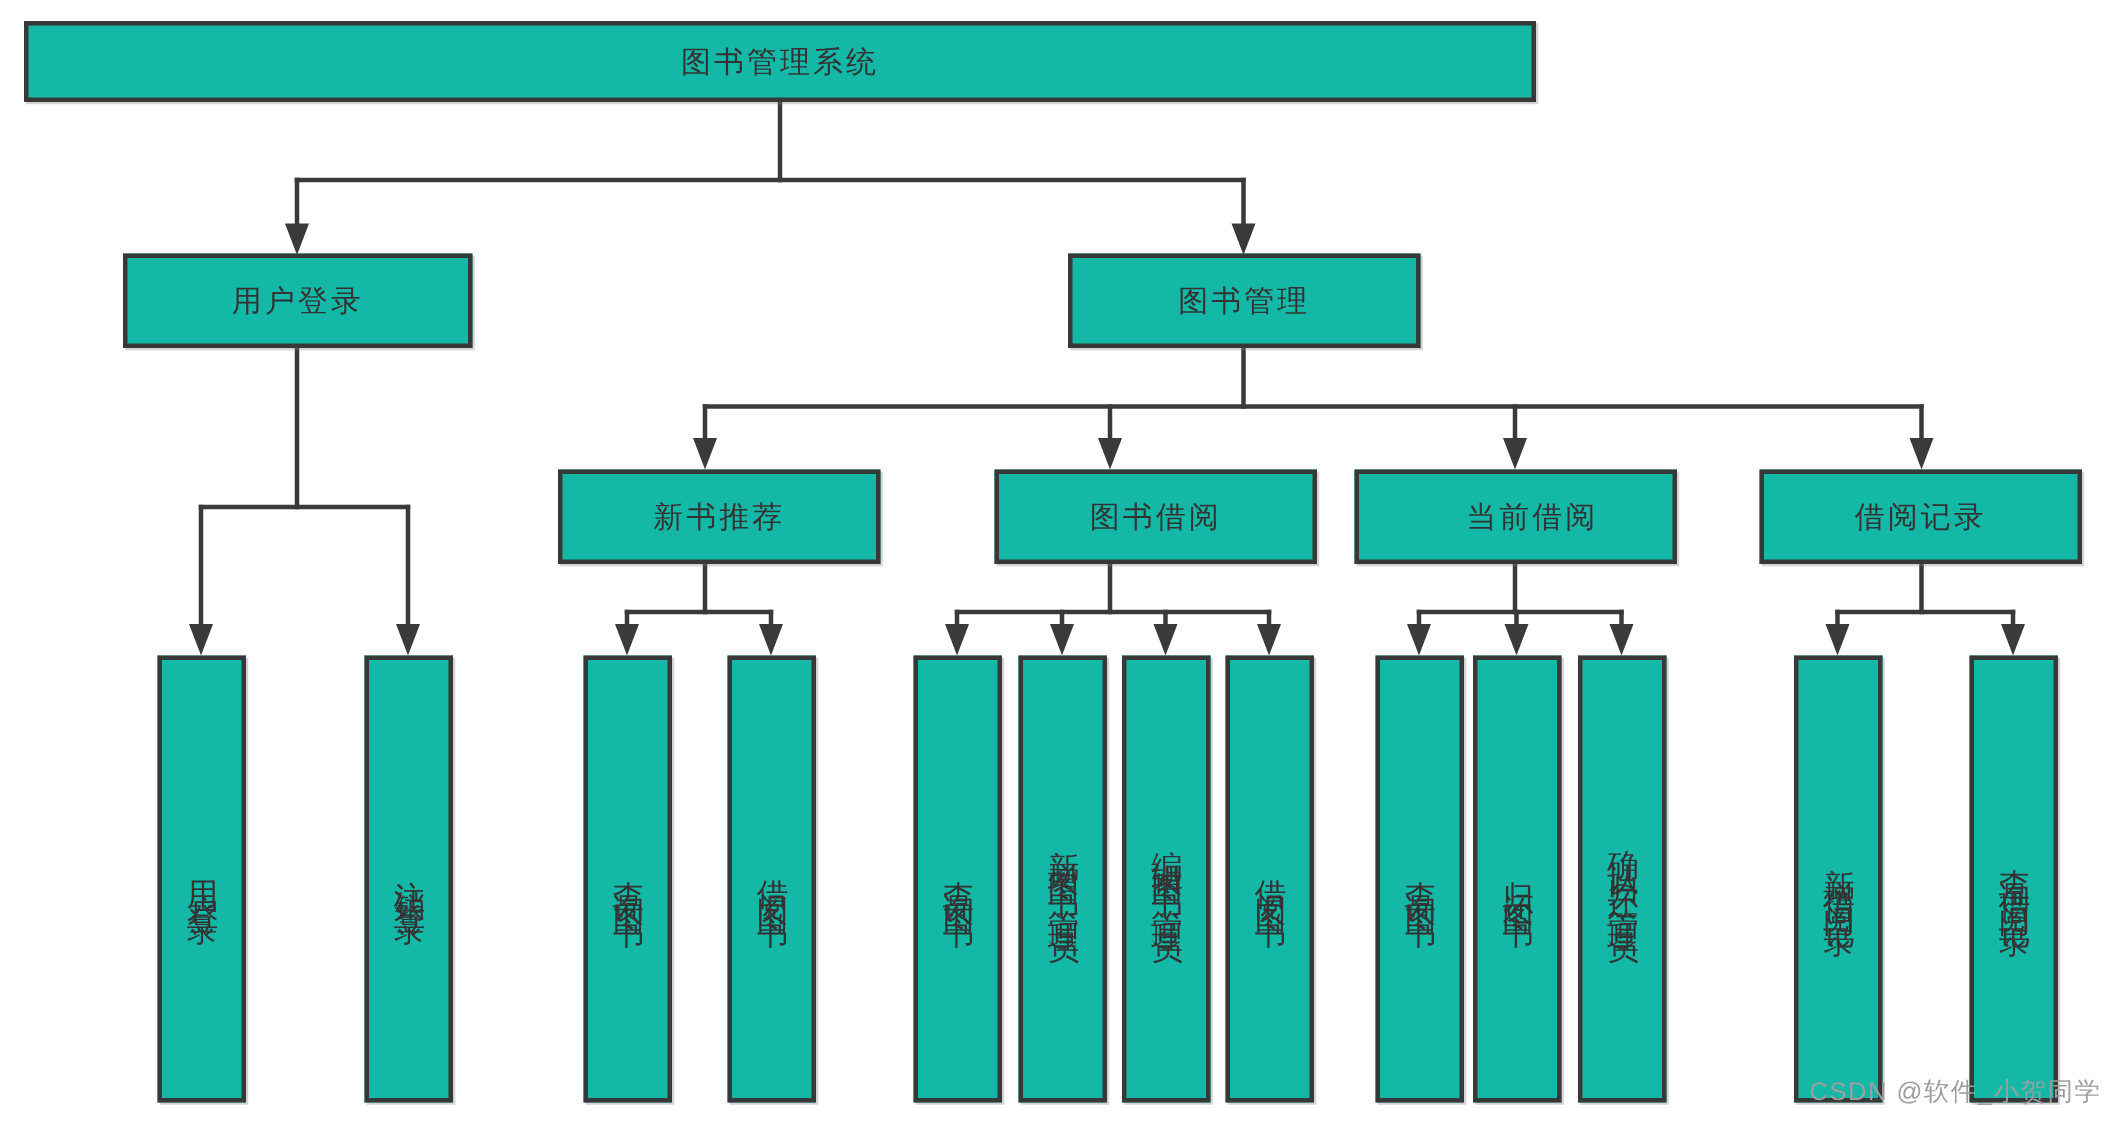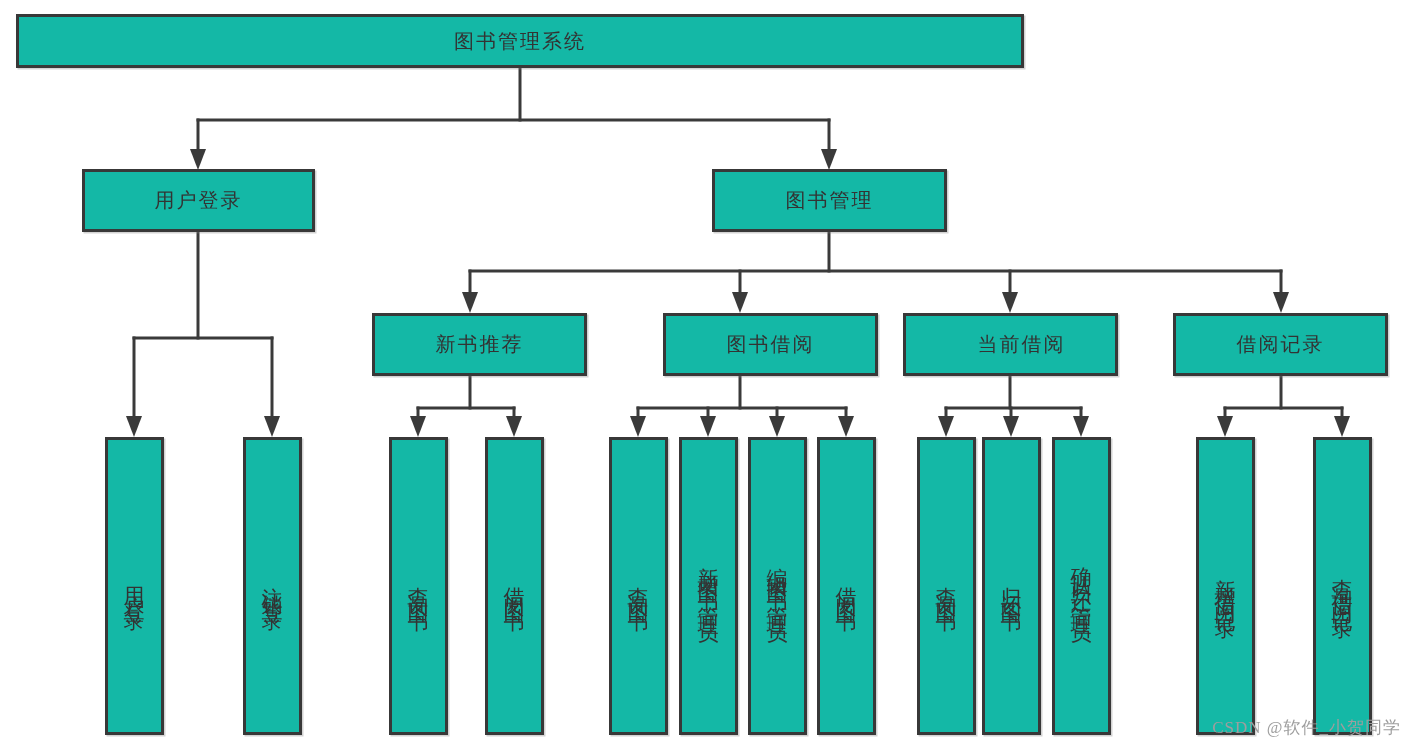--- a/index.html
+++ b/index.html
@@ -14,21 +14,21 @@
     box-shadow:1.5px 1.5px 0 rgba(130,130,130,0.35);
   }
   .h-label { font-size:20px; letter-spacing:2px; white-space:nowrap; }
   .root-label { font-size:20px; letter-spacing:2px; }
   .v-label {
     writing-mode:vertical-rl; text-orientation:mixed;
     font-size:21px; letter-spacing:8px; line-height:1;
   }
   .watermark {
     position:absolute; right:4px; top:716px; font-size:17px;
-    color:#9e9e9e; letter-spacing:1px; white-space:nowrap;font-family:Liberation Serif, serif;
+    color:#9e9e9e; letter-spacing:1px; white-space:nowrap;
   }
 </style>
 </head>
 <body>
 
 <div class="stage">
 
   <svg class="edges" viewBox="0 0 1405 747" stroke="#3a3a3a" stroke-width="3" stroke-linecap="square" fill="#3a3a3a">
     <g>
       <line x1="520" y1="68" x2="520" y2="120"></line>

